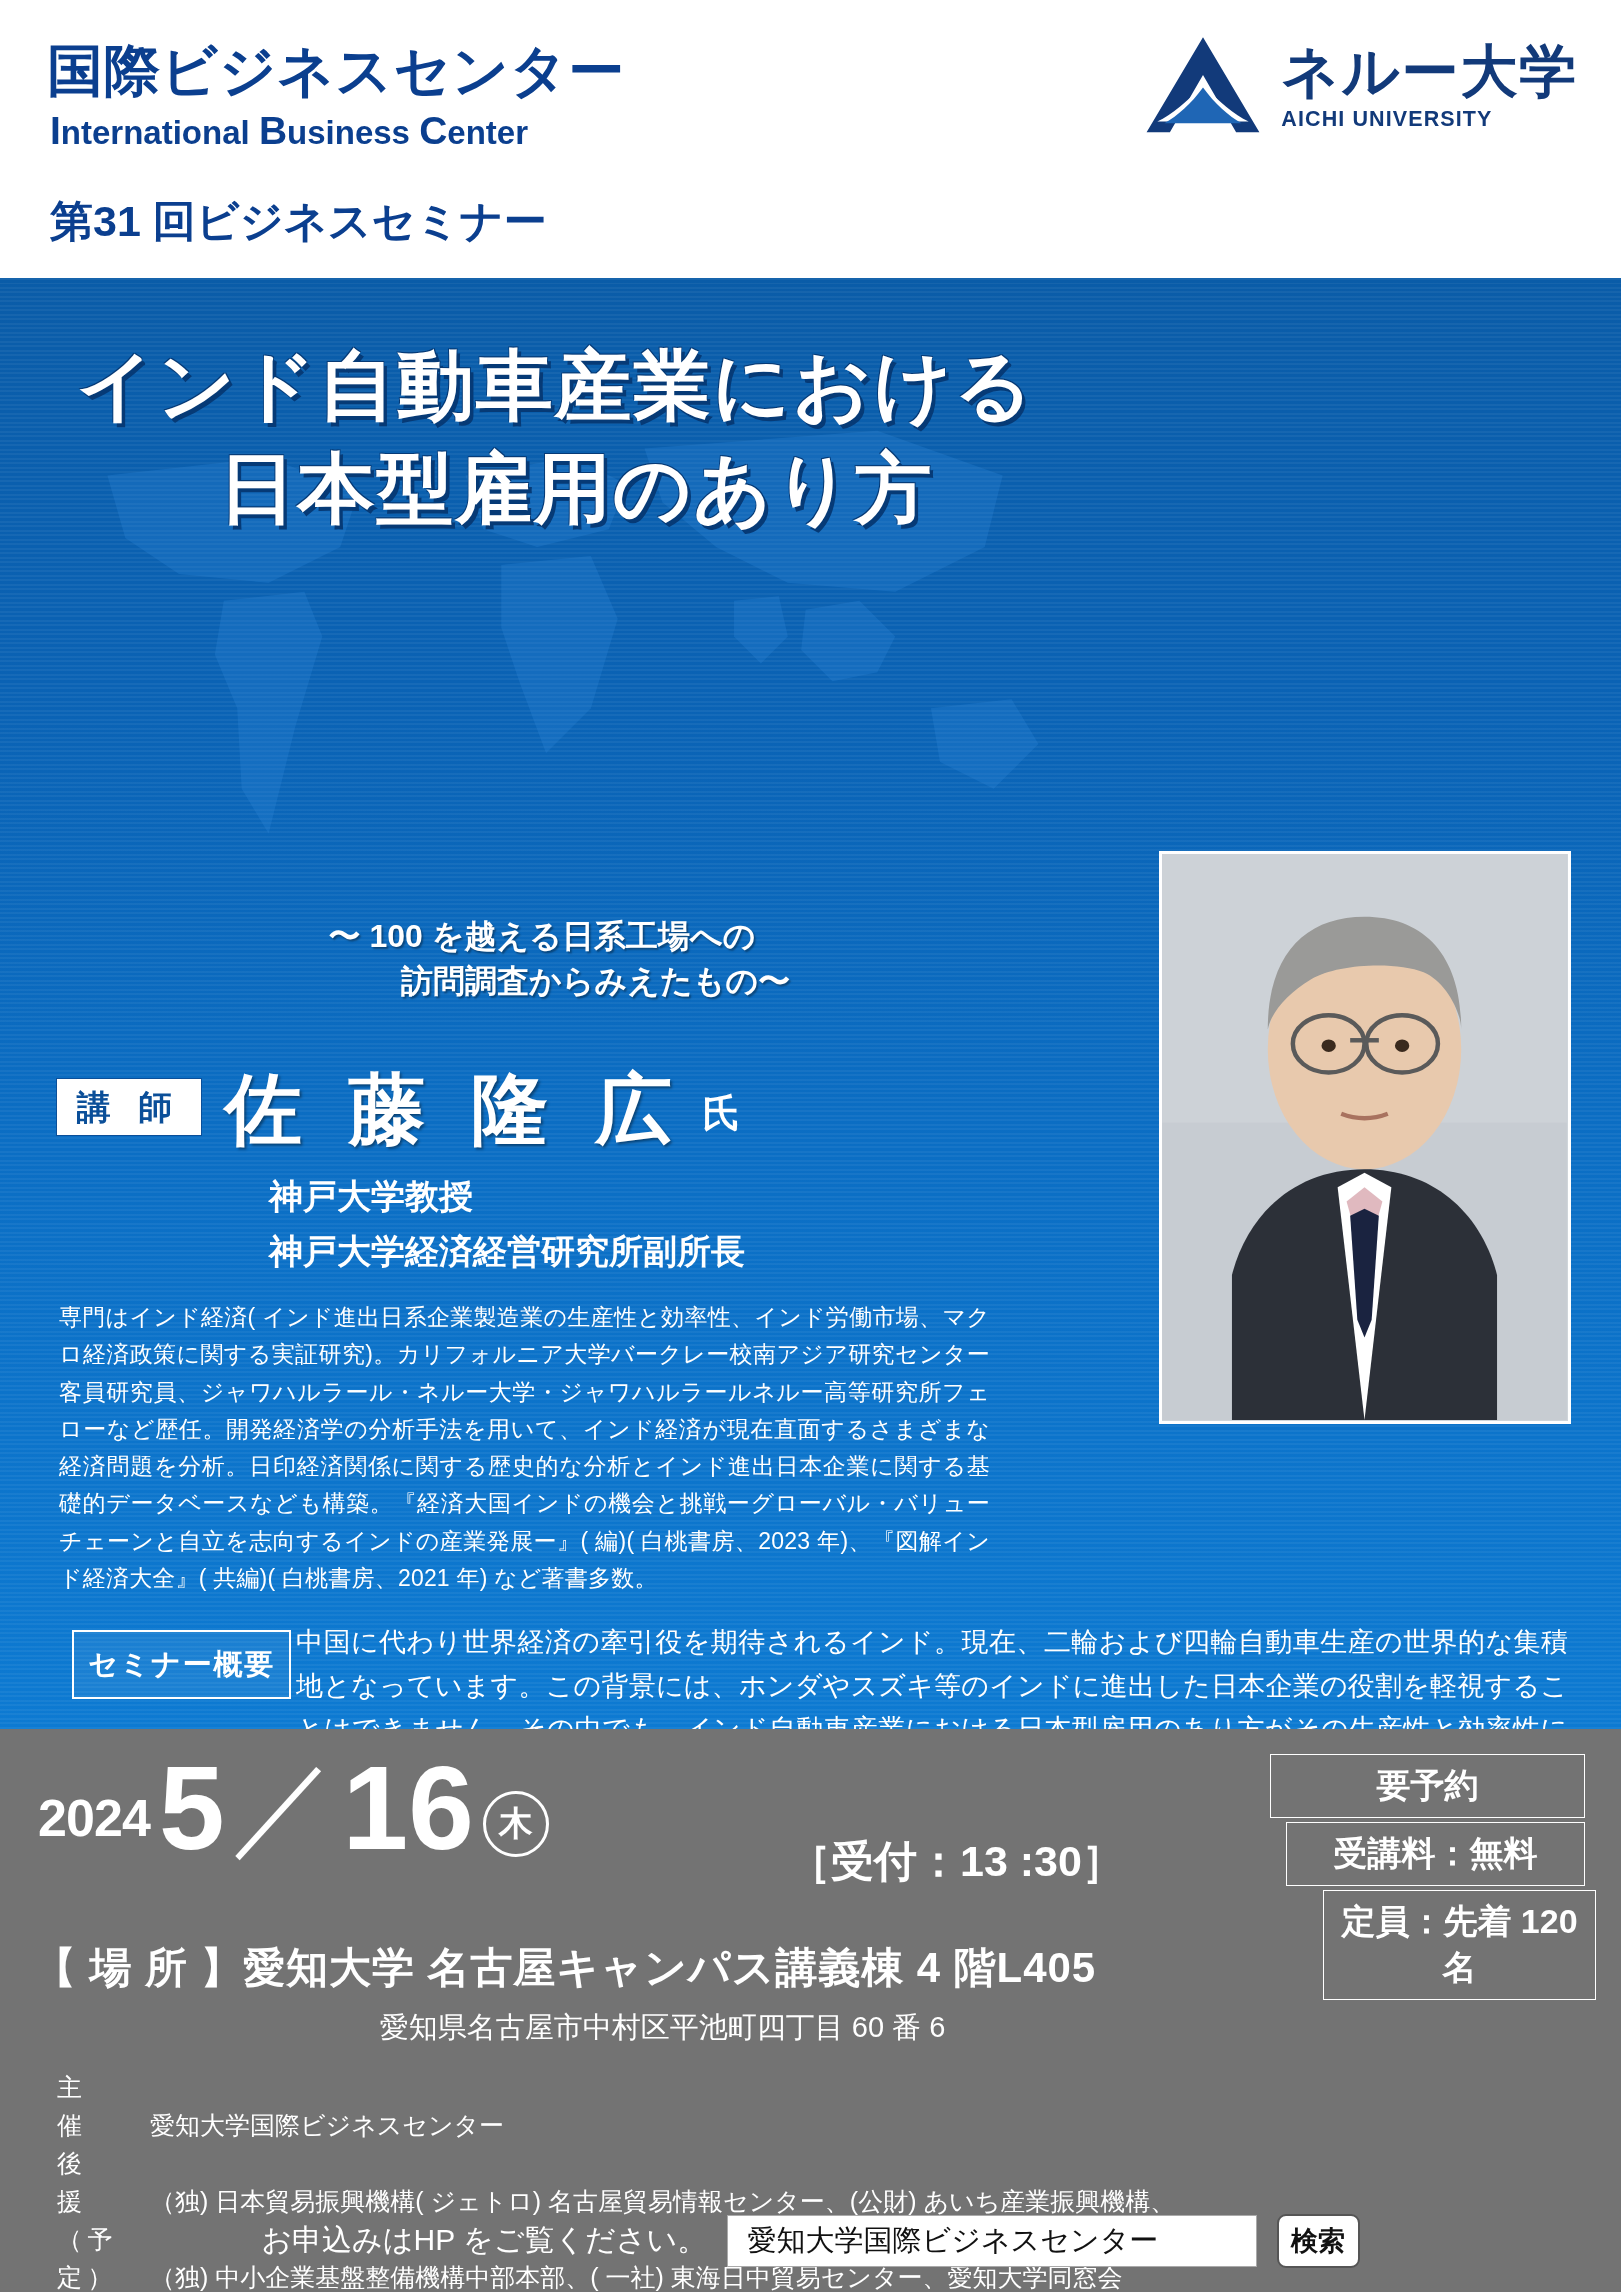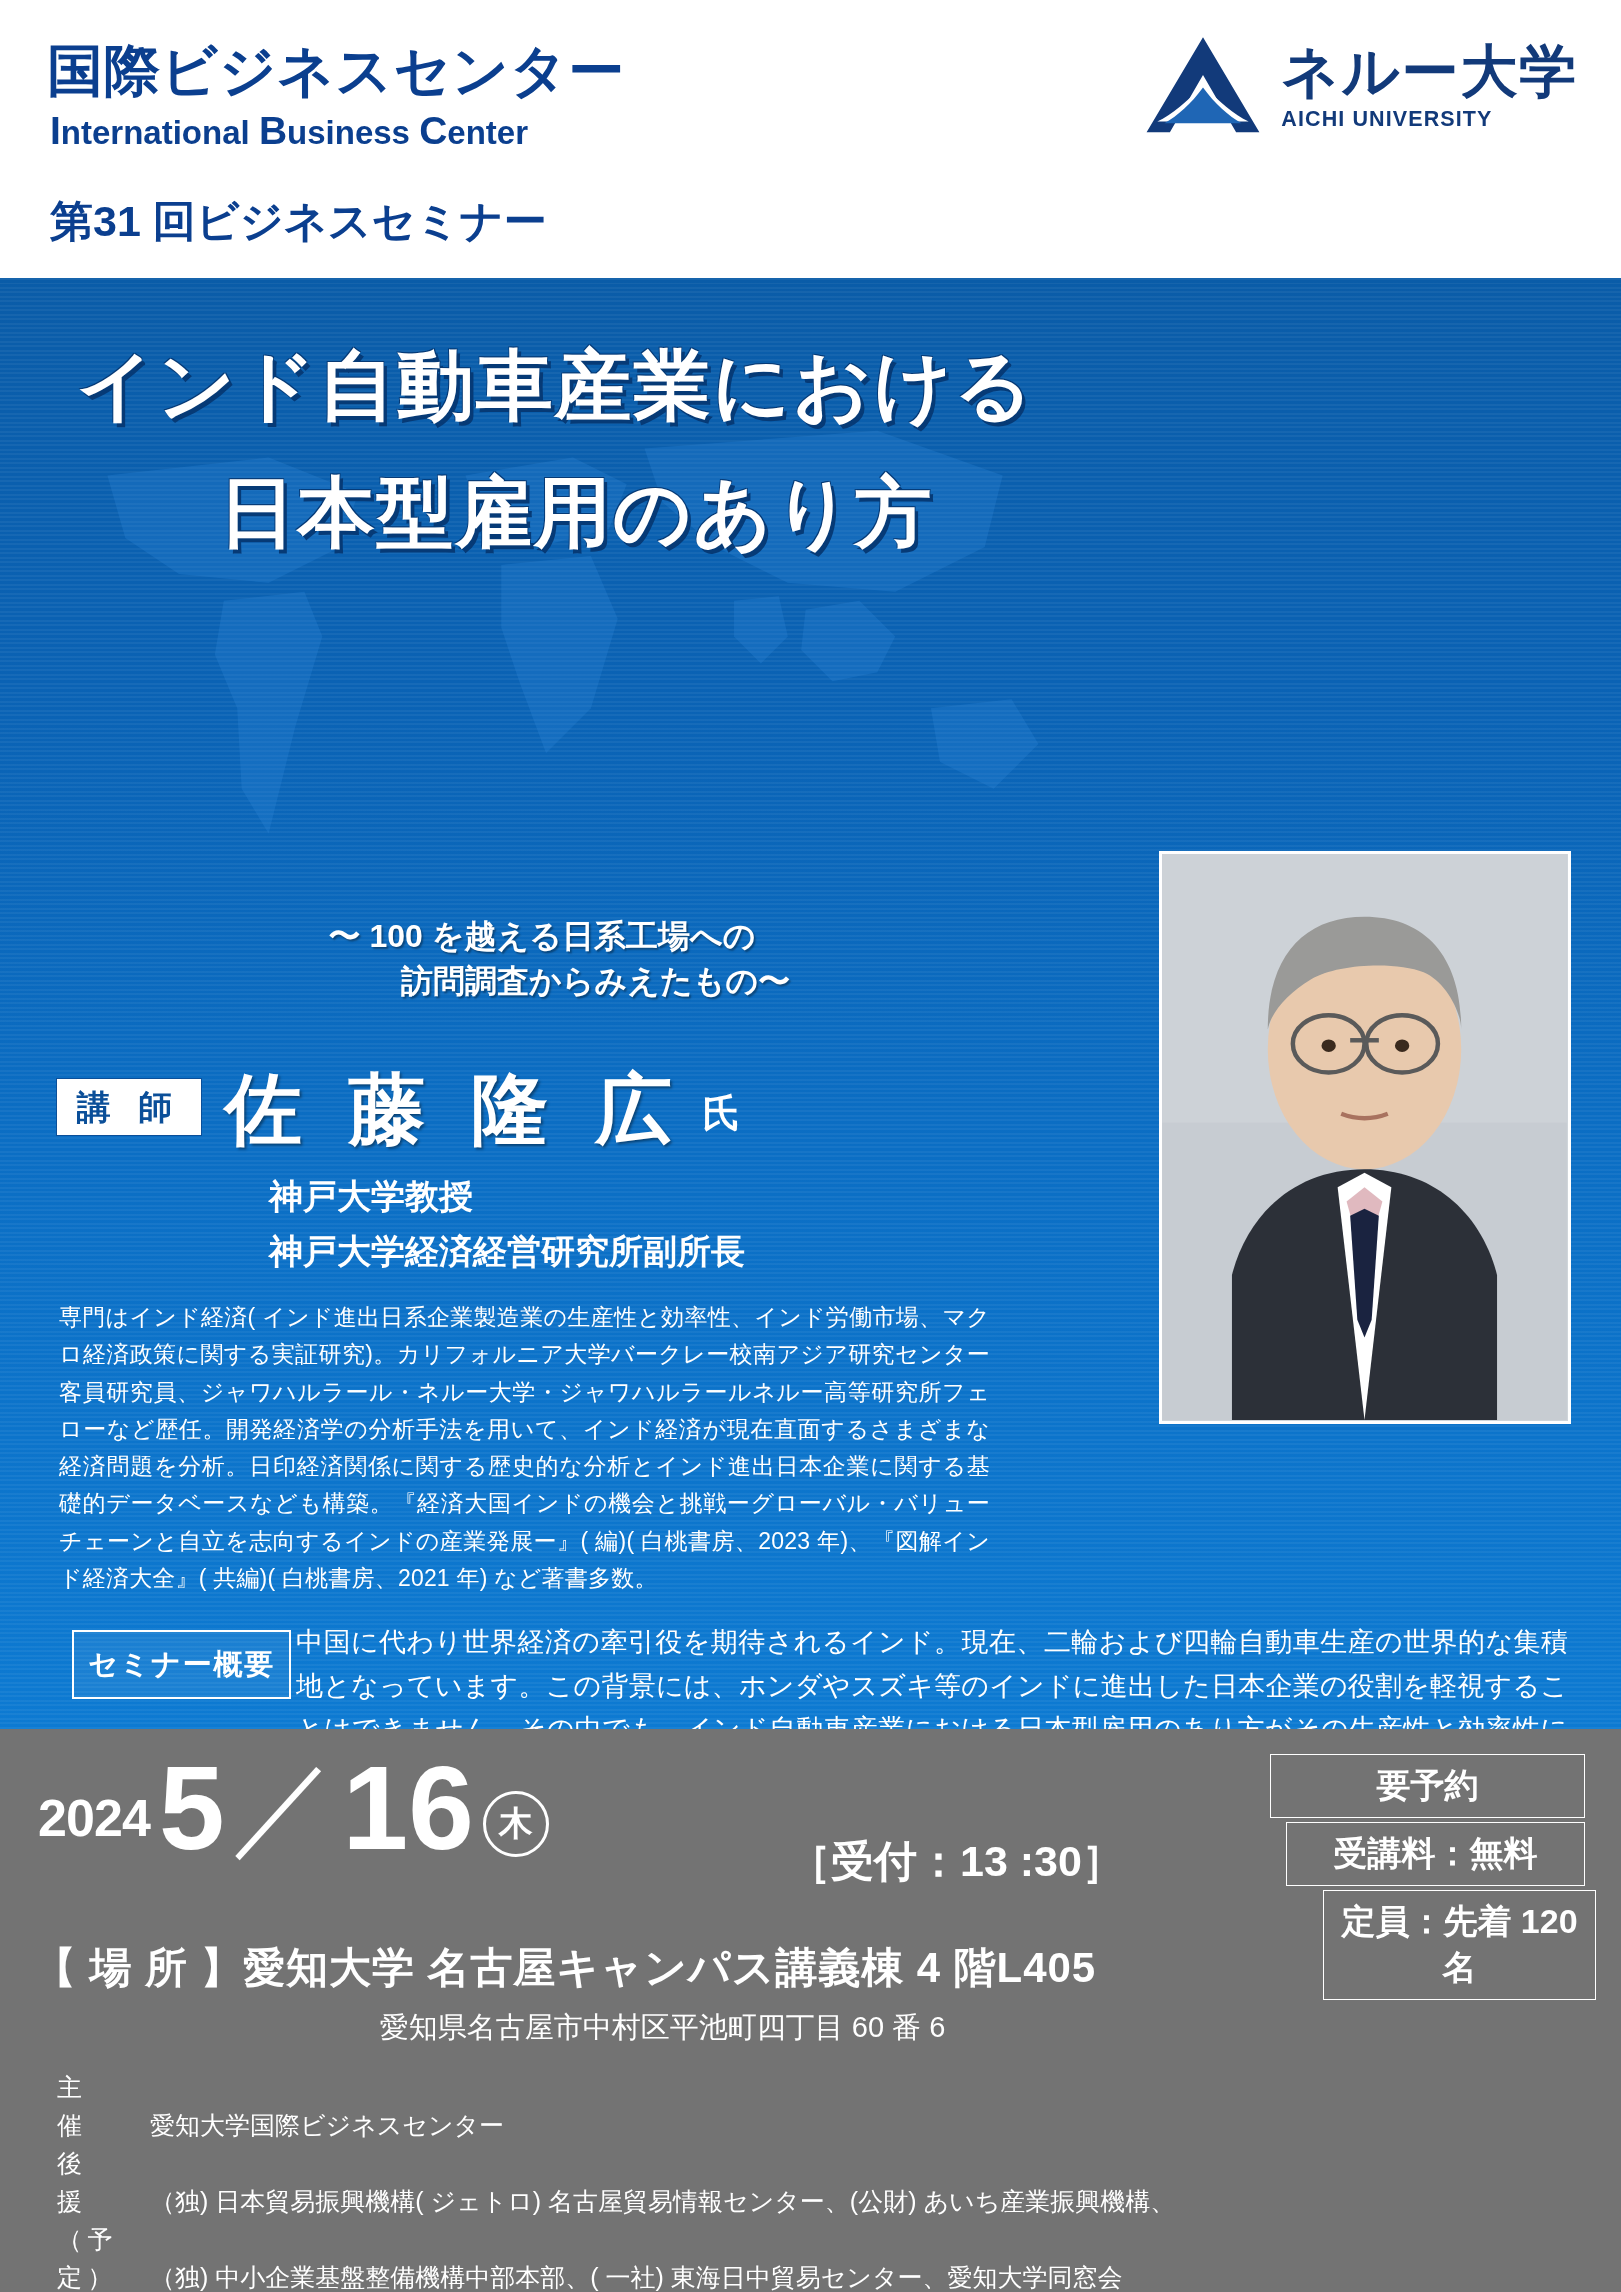--- a/index.html
+++ b/index.html
@@ -52,21 +52,21 @@
   .main-title {
     position:absolute; left:36px; top:56px; width:1039px;
     text-align:center;
   }
   .main-title .l1, .main-title .l2 {
     display:block;
     font-size:77px; font-weight:bold; color:#ffffff;
     letter-spacing:1.8px; line-height:1.34;
     text-shadow:3.6px 3.6px 0 #063a76, -0.9px -0.9px 0 #063a76, 0.9px -0.9px 0 #063a76;
   }
-  .main-title .l2 { padding-left:41px;margin-top:24px; }
+  .main-title .l2 { padding-left:41px; }
   .sub-title { position:absolute; left:36px; top:636px; width:1012px; text-align:center; }
   .sub-title .s1, .sub-title .s2 {
     display:block; font-size:32px; font-weight:bold; color:#ffffff; line-height:1.42;
     text-shadow:1.8px 1.8px 1.8px rgba(0,0,0,.35);
   }
   .sub-title .s2 { padding-left:107px; }
 
   .speaker-row { position:absolute; left:56px; top:793px; display:flex; align-items:flex-end; gap:23px;}
   .badge-koushi {
     background:#ffffff; color:#0b4f99; font-weight:bold;
@@ -265,16 +265,26 @@
       <div>
         <span class="lbl">後　援</span>
         <span>（独) 日本貿易振興機構( ジェトロ) 名古屋貿易情報センター、(公財) あいち産業振興機構、</span>
       </div>
       <div>
         <span class="lbl">（予定）</span>
         <span>（独) 中小企業基盤整備機構中部本部、( 一社) 東海日中貿易センター、愛知大学同窓会</span>
       </div>
     </div>
 
+    <div class="hp-row">
+      <span class="hp-text">お申込みはHP をご覧ください。</span>
+      <span class="search-box">愛知大学国際ビジネスセンター</span>
+      <span class="search-btn">
+        <span>検索</span>
+        <svg class="cursor" width="30" height="36" viewBox="0 0 34 40">
+          <path d="M2 2 L2 30 L9 23 L14 36 L20 33 L15 21 L26 21 Z" fill="#000" stroke="#fff" stroke-width="2"></path>
+        </svg>
+      </span>
+    </div>
   </div>
 
 </div>
 
 
 </body></html>

